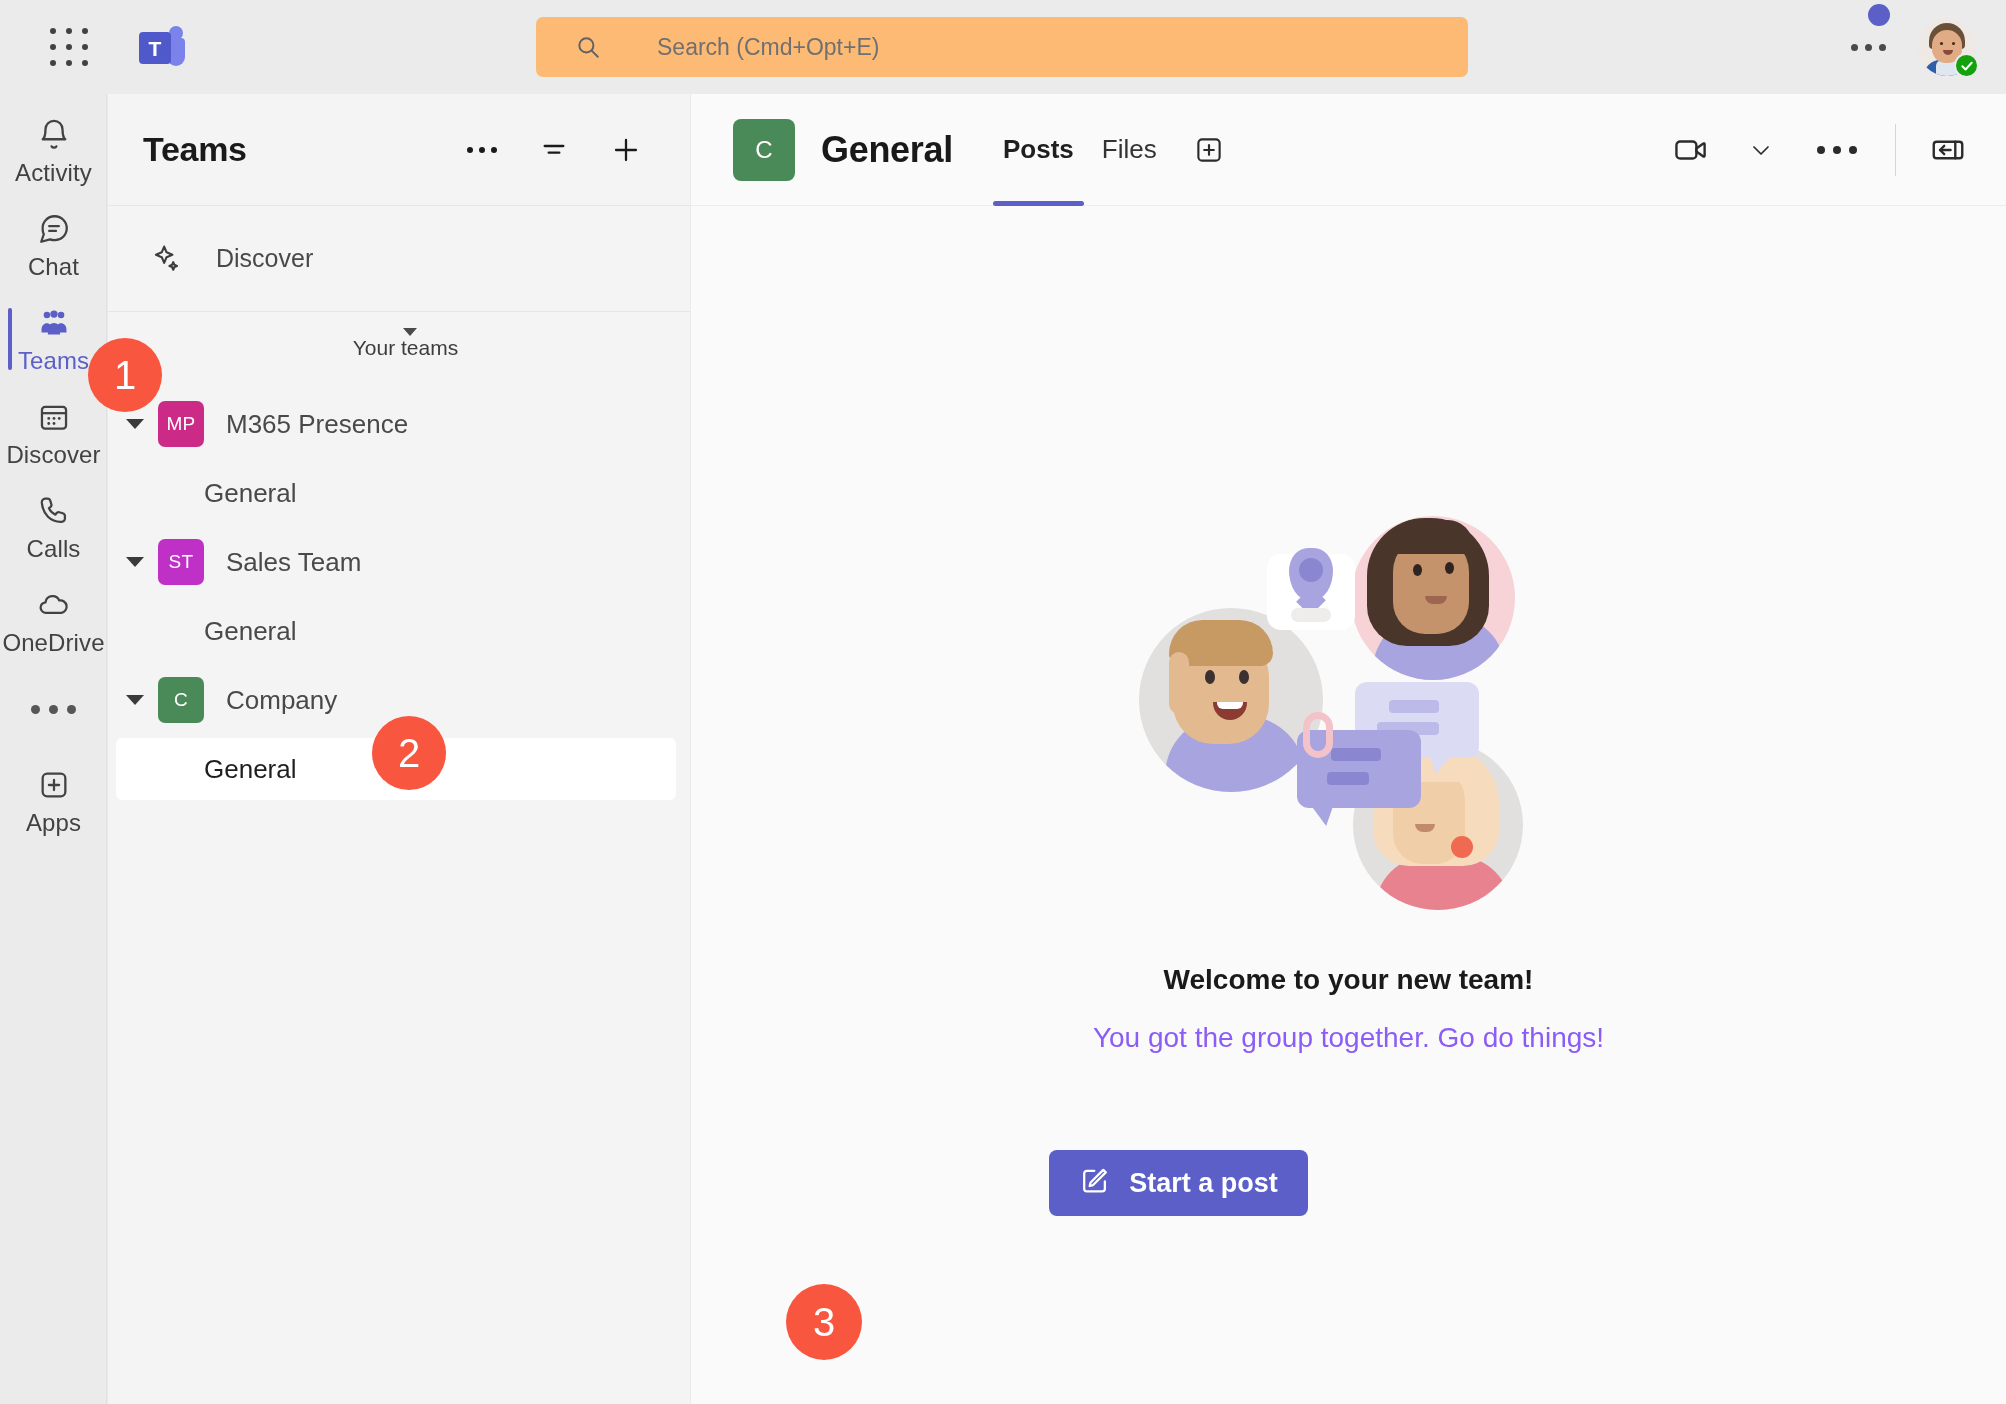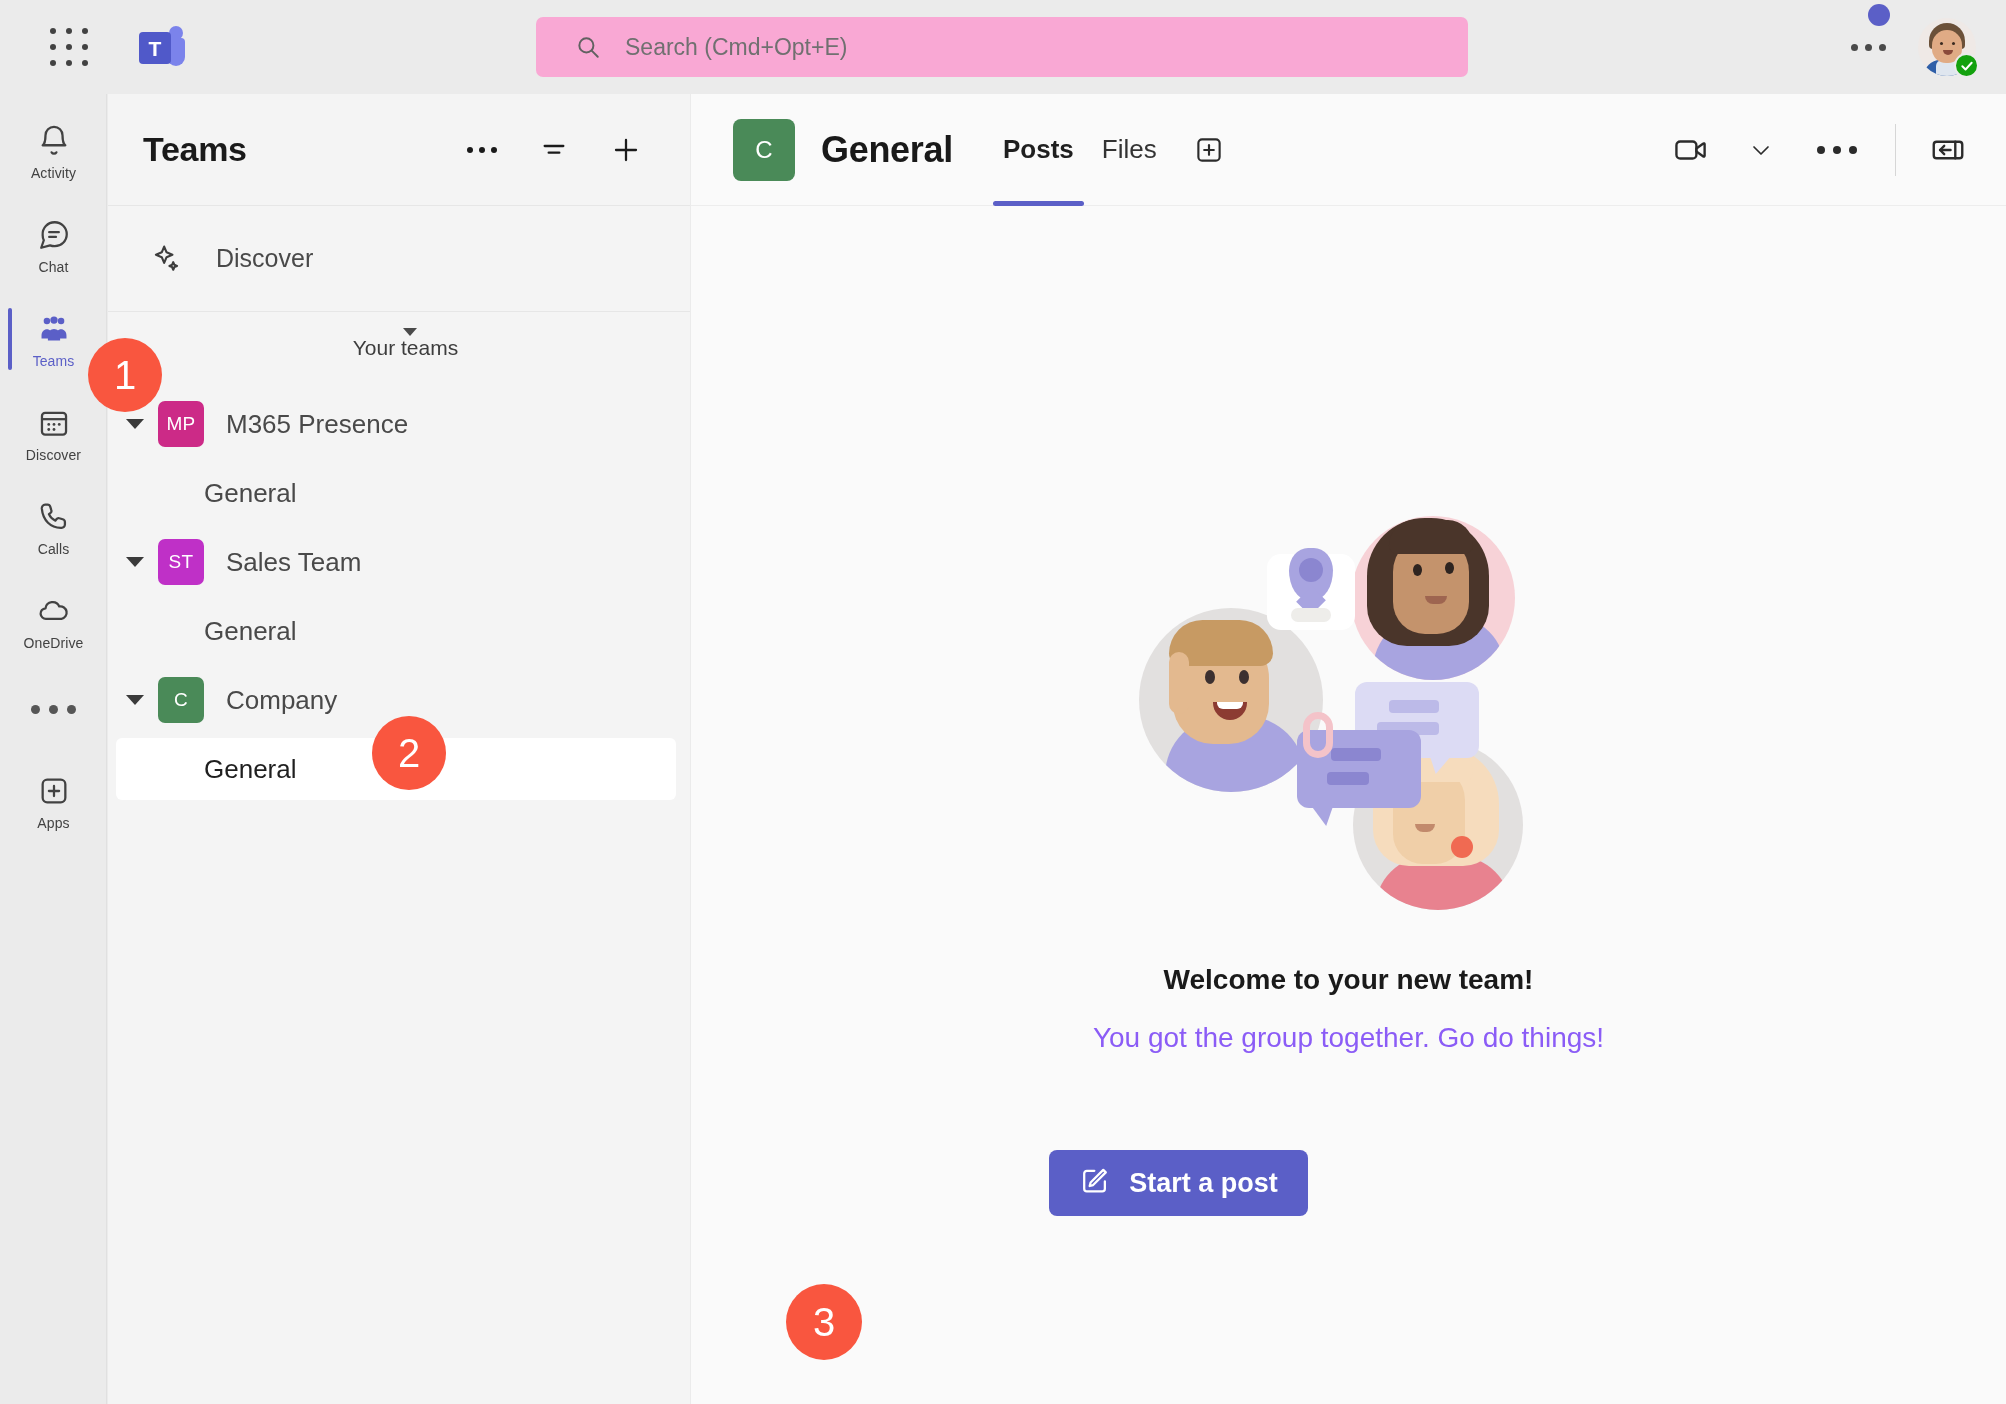--- a/index.html
+++ b/index.html
@@ -56,23 +56,24 @@
   }
   .tl-body {
     position: absolute; right: 0px; top: 14px;
     width: 18px; height: 28px;
     border-radius: 4px 4px 9px 9px;
     background: #7B83EB;
   }
   .search-wrap {
     position: absolute; left: 536px; top: 17px;
     width: 932px; height: 60px;
-    background: #f9a8d4; border-radius: 7px;
+    background: #fdba74; border-radius: 7px;
     display: flex; align-items: center;
     cursor: text;
+    gap: 32px;
   }
   .search-icon { margin-left: 39px; width: 26px; height: 26px; color:#616161; }
   .search-input {
     border: none; outline: none; background: transparent;
     margin-left: 24px;
     font-family: "Liberation Sans", sans-serif;
     font-size: 23px; color: #616161; width: 760px;
   }
   .search-input::placeholder { color: #707070; }
   .topright {
@@ -121,21 +122,21 @@
   .rail-item {
     position: relative;
     width: 107px; height: 86px;
     display: flex; flex-direction: column;
     align-items: center; justify-content: center;
     color: #424242; cursor: pointer;
     margin-bottom: 8px;
   }
   .rail-item .ri-icon { height: 40px; display:flex; align-items:center; justify-content:center; }
   .rail-item .ri-icon svg { width: 34px; height: 34px; }
-  .rail-label { font-size: 14px; margin-top: 4px; letter-spacing: .1px; }
+  .rail-label { font-size: 24px; margin-top: 4px; letter-spacing: .1px; }
   .rail-item.selected { color: #5B5FC7; }
   .rail-item.selected::before {
     content:""; position: absolute; left: 8px; top: 12px;
     width: 4px; height: 62px; border-radius: 3px; background: #5B5FC7;
   }
   .rail-dots {
     width: 107px; height: 70px;
     display:flex; align-items:center; justify-content:center; gap: 9px;
     cursor: pointer; margin: 10px 0 14px;
   }

